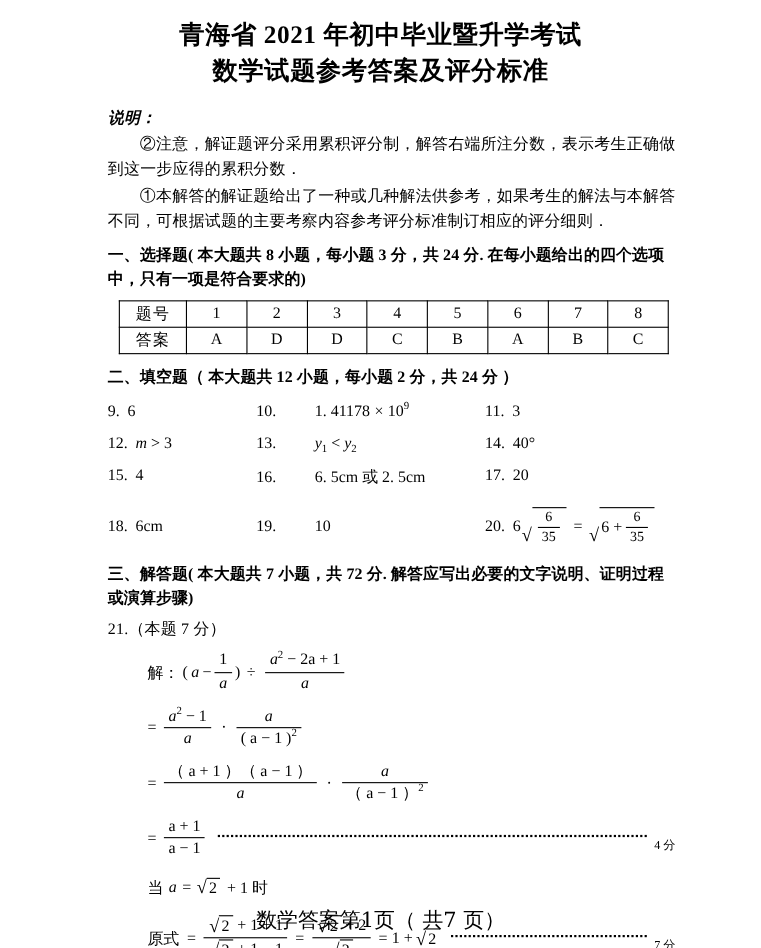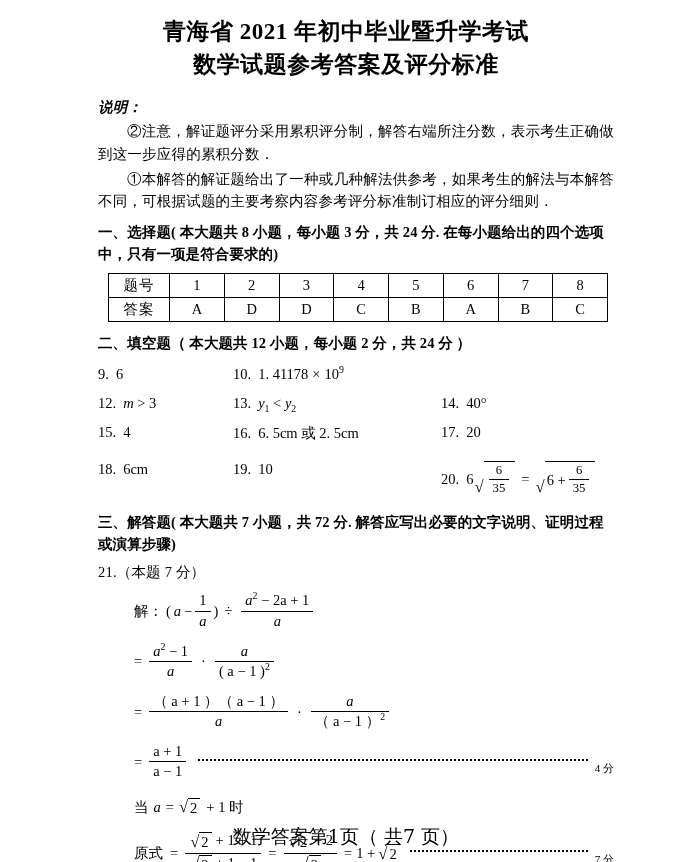--- a/index.html
+++ b/index.html
@@ -95,21 +95,21 @@
     font-size: 14.5px;
     margin-top: 12px;
     align-items: flex-start;
   }
   .blank-row.tall { margin-top: 14px; }
   .bcell {
     display: flex;
     align-items: baseline;
   }
   .bcell.c1 { width: 135px; flex: 0 0 135px; }
-  .bcell.c2 { width: 208px; flex: 0 0 208px; }
+  .bcell.c2 { width: 208px; flex: 0 0 208px; gap: 28px; }
   .bcell.c3 { flex: 1 1 auto; }
   .bnum { margin-right: 7px; }
   .bval { white-space: nowrap; }
   .ital { font-style: italic; font-family: "Liberation Serif", serif; }
 
   
   .frac {
     display: inline-flex;
     flex-direction: column;
     vertical-align: middle;
@@ -240,20 +240,24 @@
 
     <div class="blank-row">
       <div class="bcell c1">
         <span class="bnum">9.</span>
         <span class="bval">6</span>
       </div>
       <div class="bcell c2">
         <span class="bnum">10.</span>
         <span class="bval"><span>1. 41178</span><span style="margin:0 4px;">×</span><span>10</span><sup class="exp">9</sup></span>
       </div>
+      <div class="bcell c3">
+        <span class="bnum">11.</span>
+        <span class="bval">3</span>
+      </div>
     </div>
 
     <div class="blank-row">
       <div class="bcell c1">
         <span class="bnum">12.</span>
         <span class="bval"><span class="ital">m</span>&nbsp;<span>&gt; 3</span></span>
       </div>
       <div class="bcell c2">
         <span class="bnum">13.</span>
         <span class="bval"><span class="ital">y</span><sub class="sb">1</sub>&nbsp;<span>&lt;</span>&nbsp;<span class="ital">y</span><sub class="sb">2</sub></span>
@@ -272,21 +276,21 @@
       <div class="bcell c2">
         <span class="bnum">16.</span>
         <span class="bval">6. 5cm 或 2. 5cm</span>
       </div>
       <div class="bcell c3">
         <span class="bnum">17.</span>
         <span class="bval">20</span>
       </div>
     </div>
 
-    <div class="blank-row tall" style="margin-top:18px;">
+    <div class="blank-row tall" style="margin-top:18px;align-items:center;">
       <div class="bcell c1">
         <span class="bnum">18.</span>
         <span class="bval">6cm</span>
       </div>
       <div class="bcell c2">
         <span class="bnum">19.</span>
         <span class="bval">10</span>
       </div>
       <div class="bcell c3" style="align-items:center;">
         <span class="bnum">20.</span>

